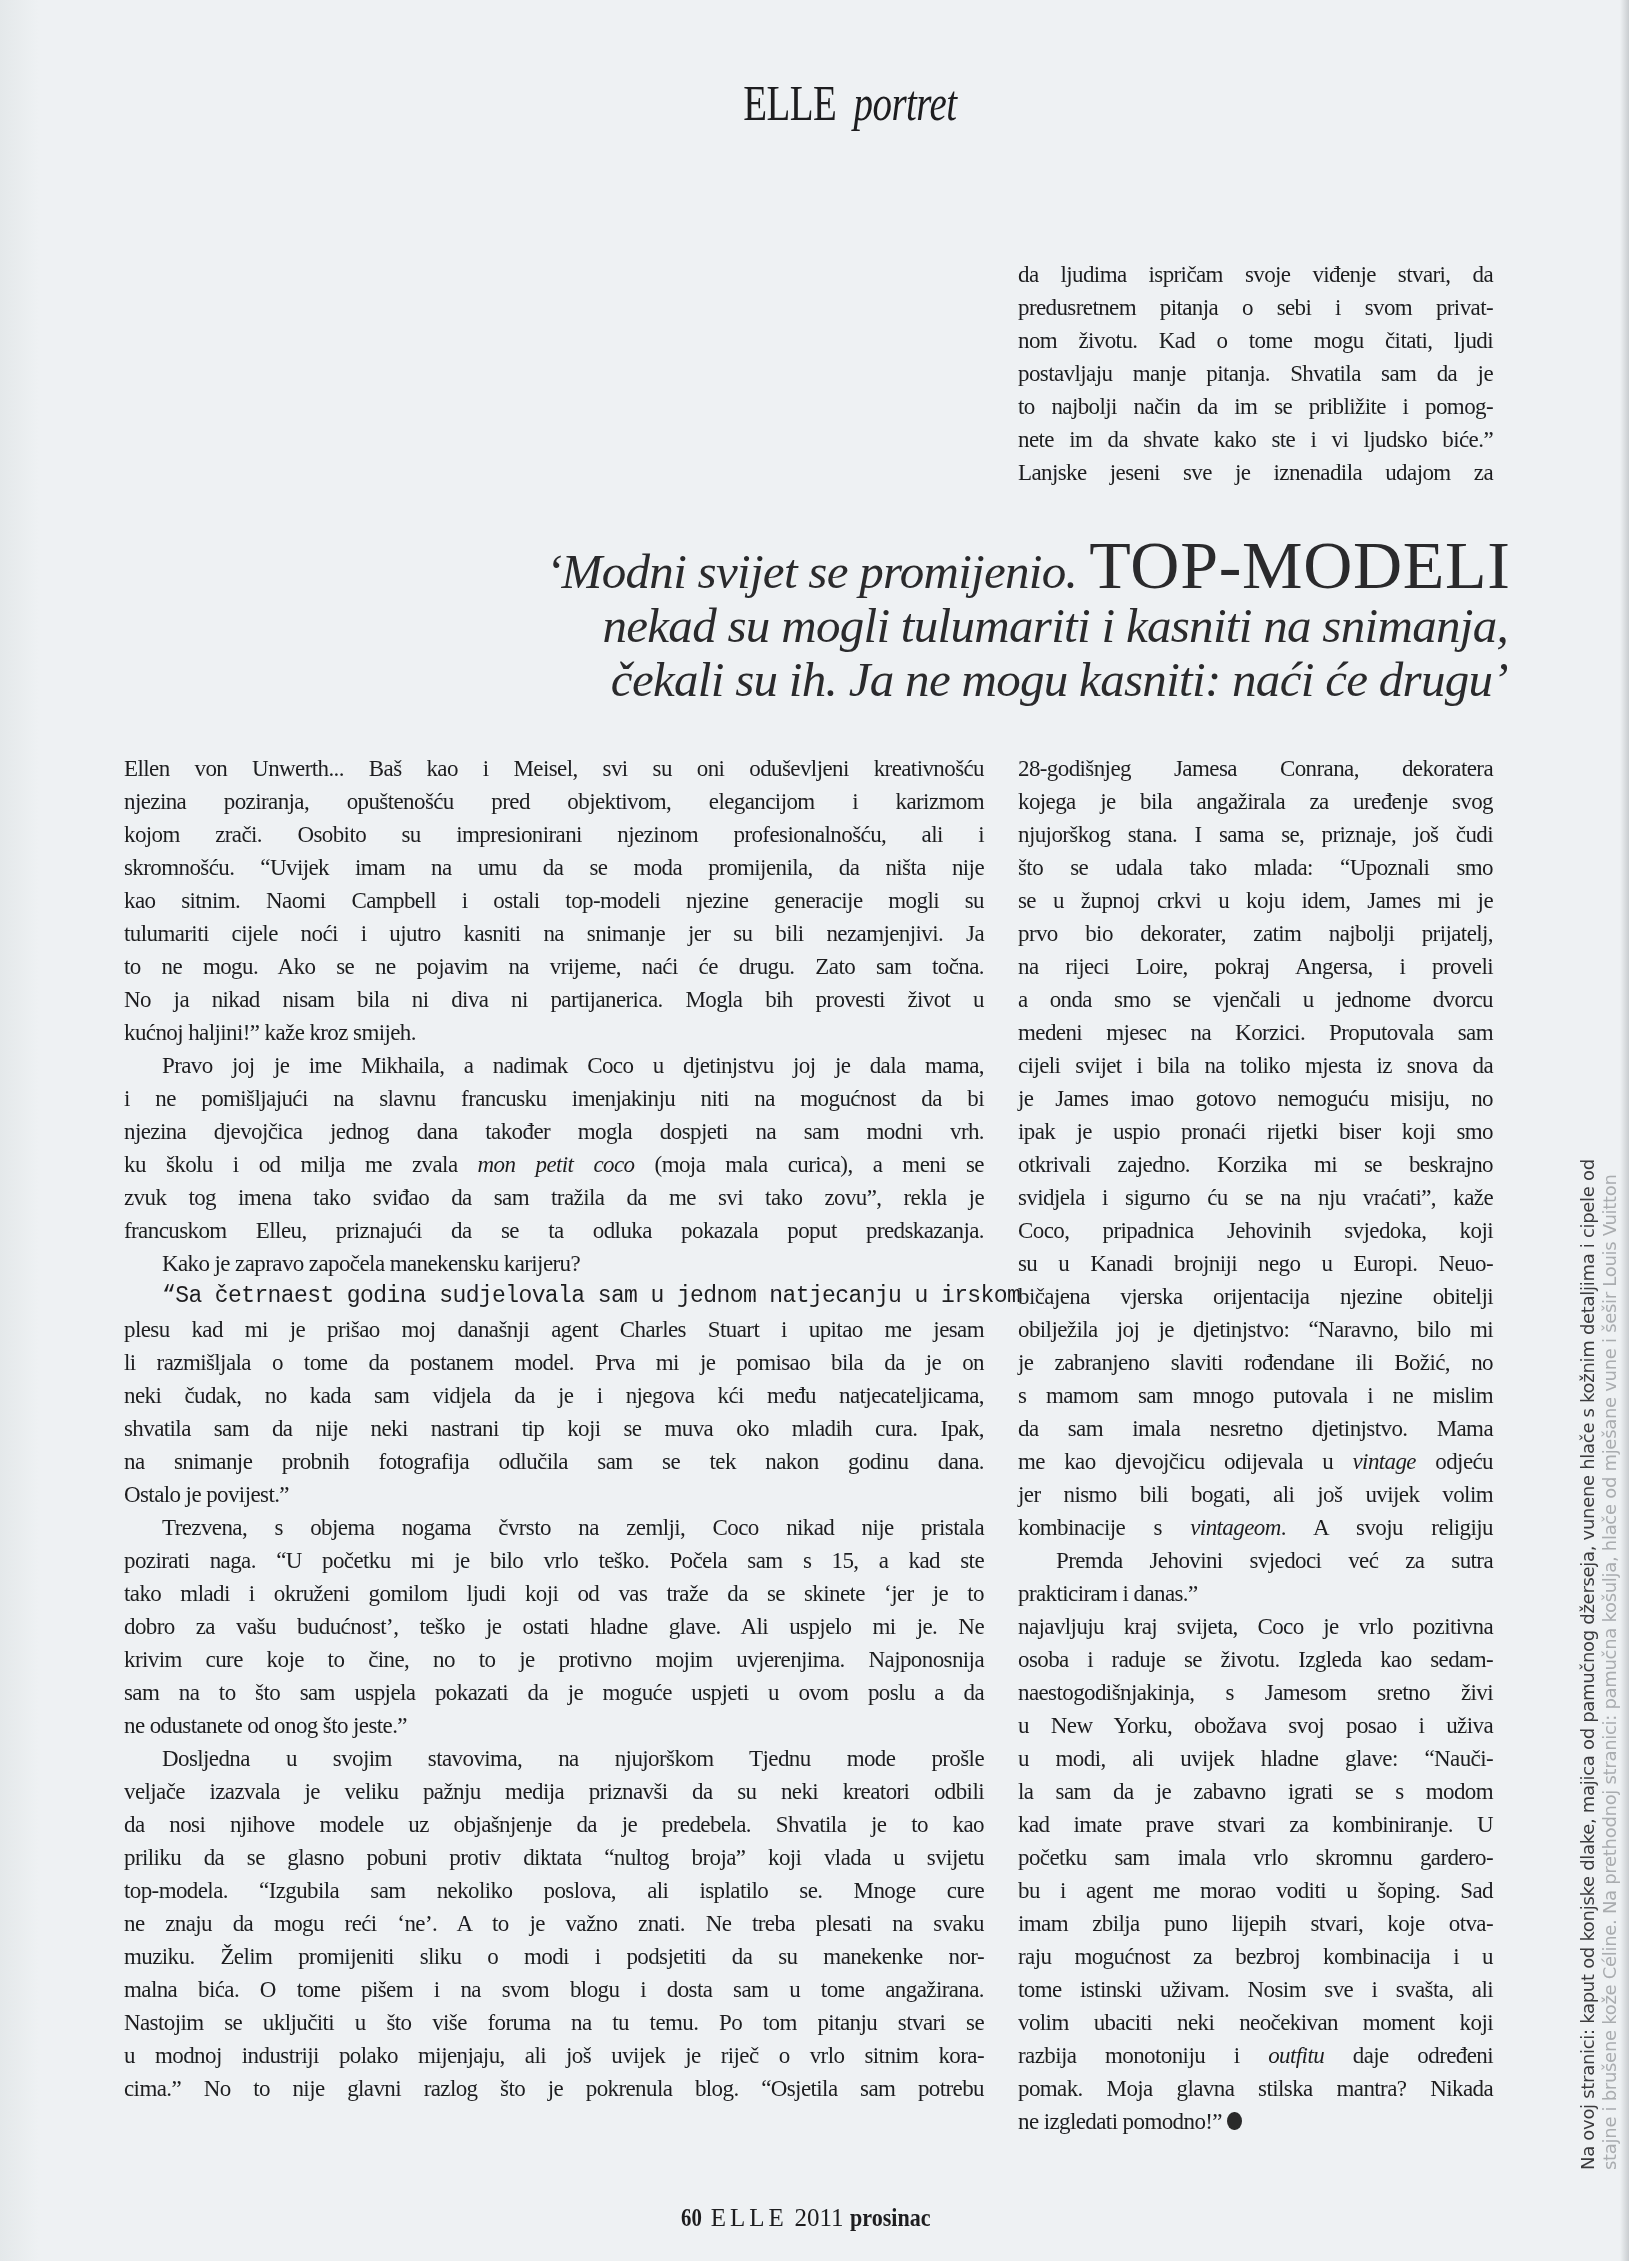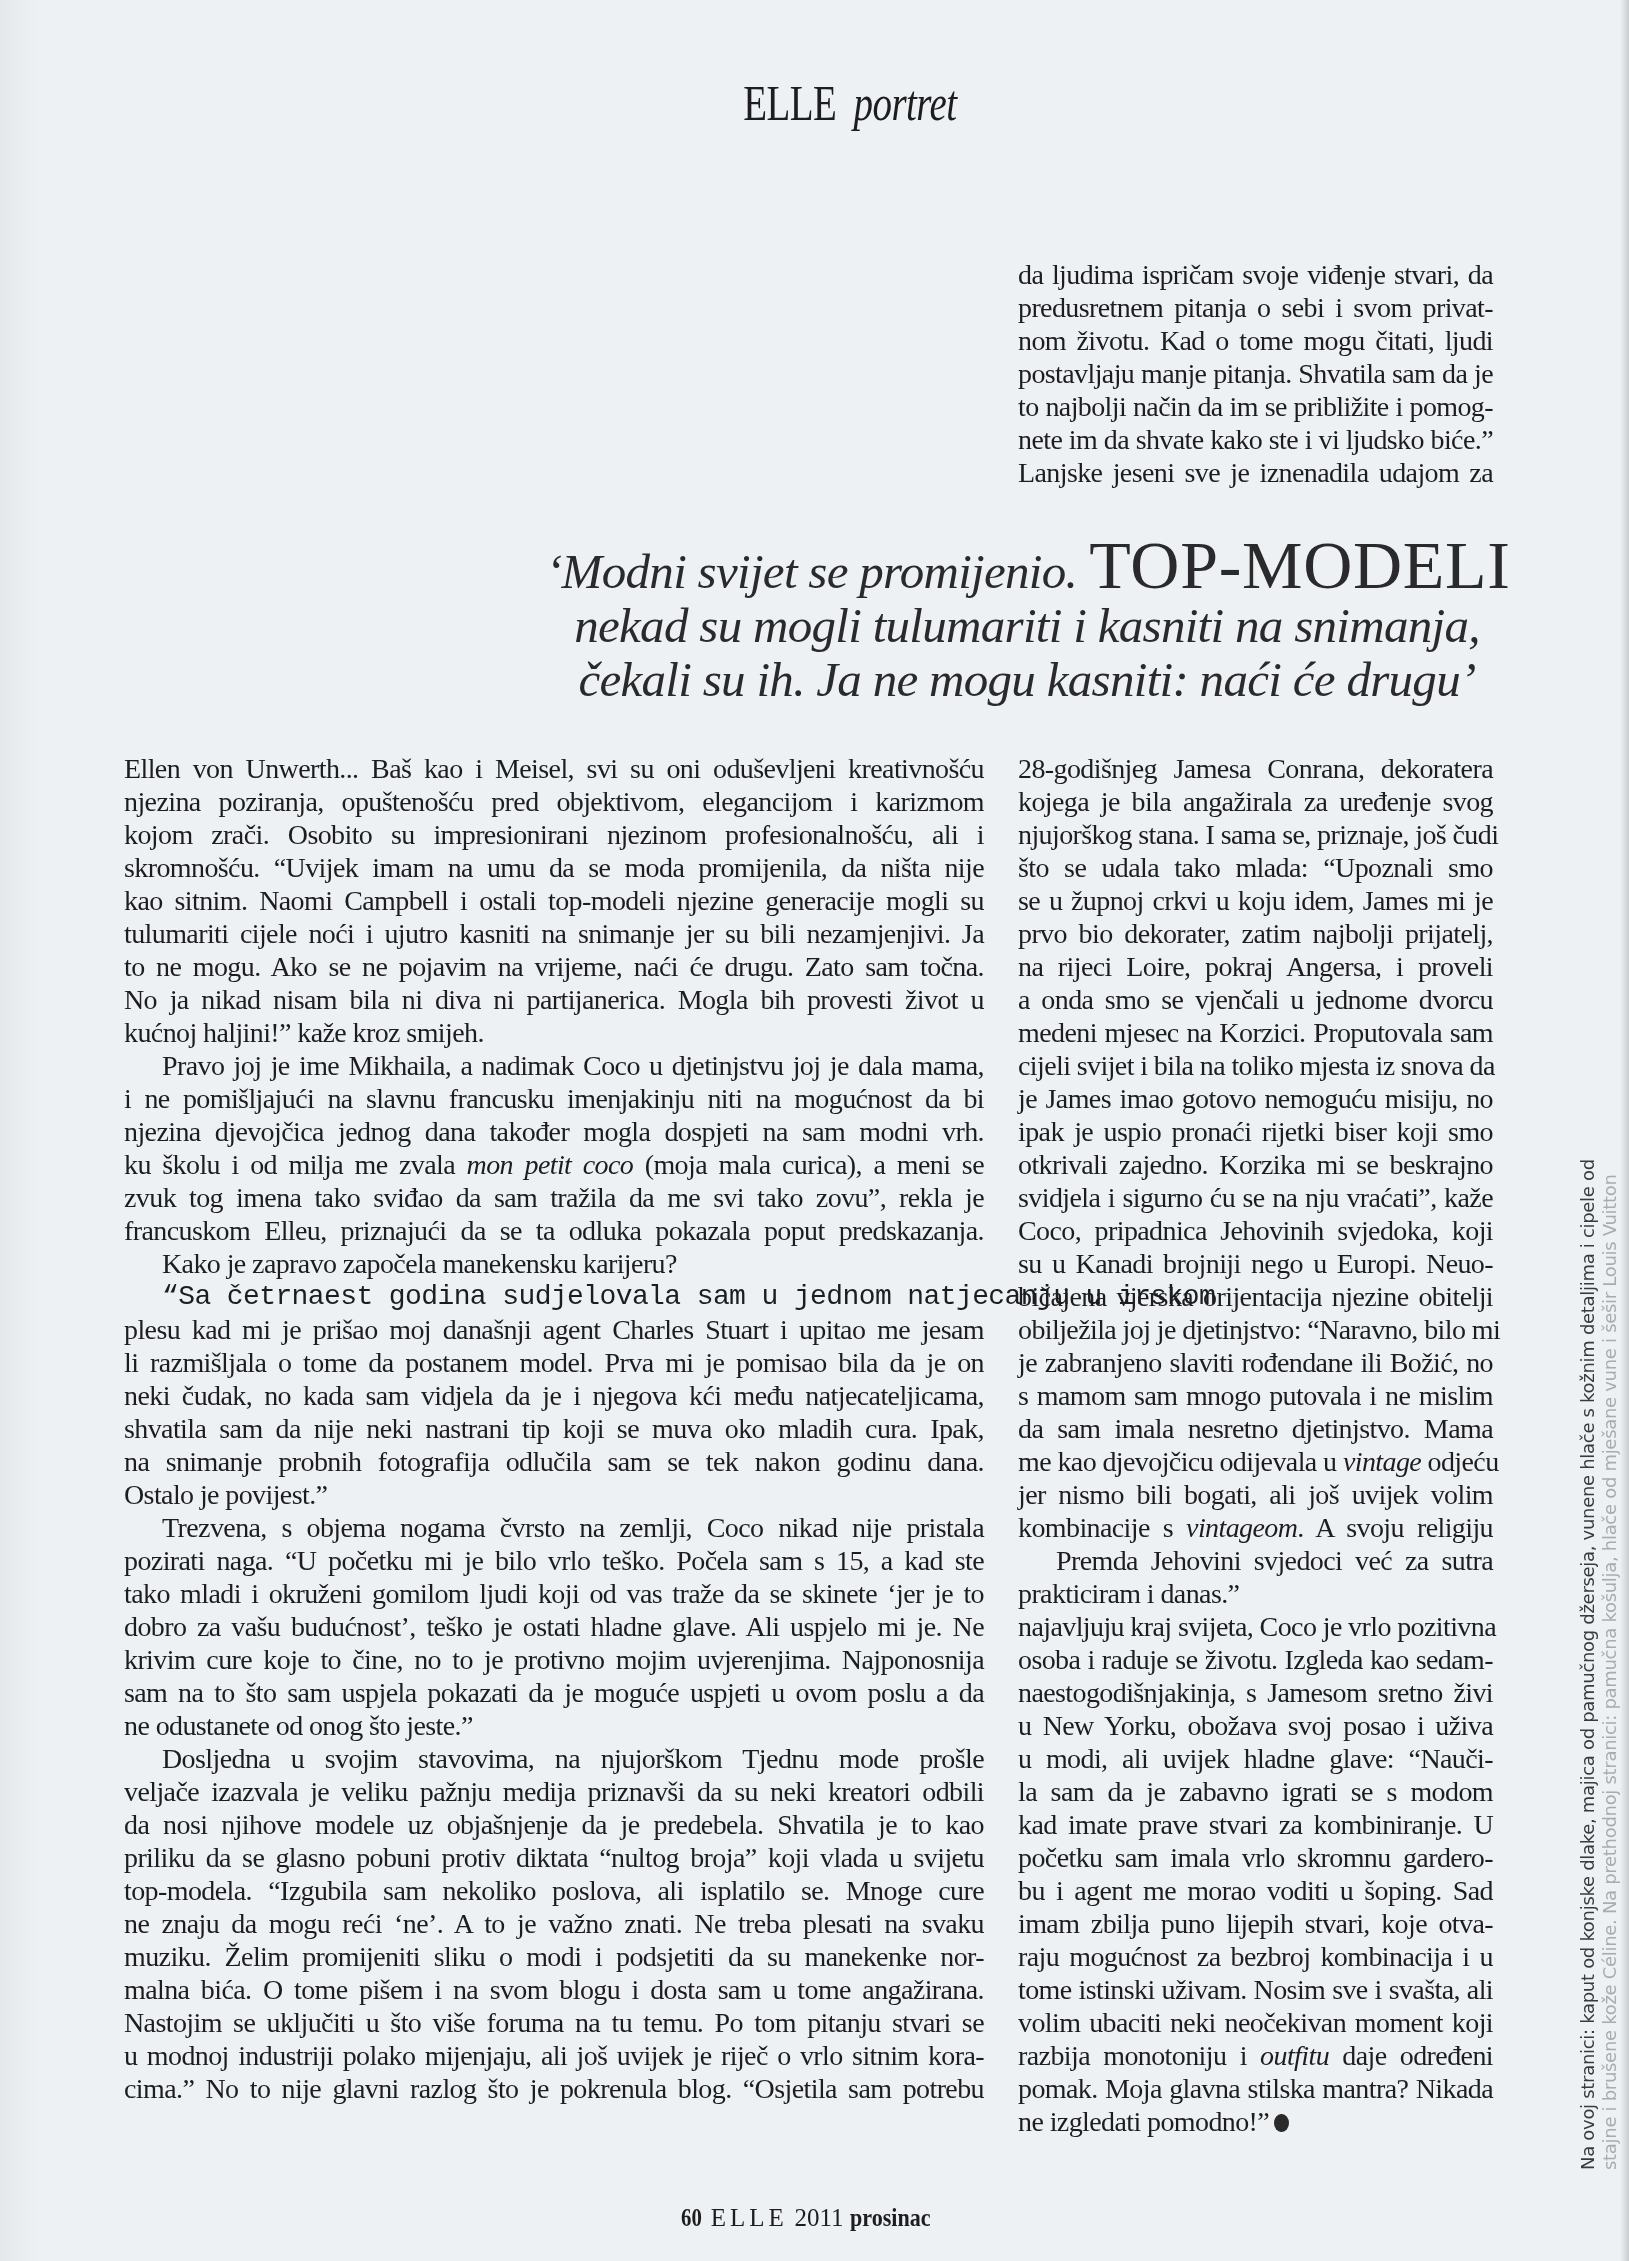--- a/index.html
+++ b/index.html
@@ -19,41 +19,41 @@
   }
   .header {
     position: absolute; top: 78px; left: 0; width: 1629px; text-align: center;
     font-size: 50px; line-height: 1; letter-spacing: -0.7px; padding-left: 36px;
   }
   .header .brand { font-family: "Liberation Serif", serif; transform: scaleX(0.78); display: inline-block; }
   .header .section { font-style: italic; display: inline-block; transform: scaleX(0.78); margin-left: -10.5px; }
 
   .col {
     position: absolute;
-    font-size: 28px;
+    font-size: 23px;
     line-height: 33px;
     text-align: justify;
     letter-spacing: -0.6px;
     word-spacing: 0px;
   }
   .col .ln { display: block; text-align: justify; text-align-last: justify; white-space: nowrap; }
   .col .ln.last { text-align-last: left; }
   .col i { font-style: italic; }
 
   .top-right { left: 1018px; top: 258px; width: 475px; }
   .left-col { left: 124px; top: 752px; width: 860px; }
   .right-col { left: 1018px; top: 752px; width: 475px; }
 
   .pull-quote {
     position: absolute; left: 546px; top: 538px; width: 962px;
     font-size: 49px; line-height: 54px; text-align: right;
     color: #2a2a2c;
   }
   .pull-quote .q-line { display: block; white-space: nowrap; }
-  .pull-quote .it { font-style: italic; letter-spacing: -0.7px; text-align: center; }
+  .pull-quote .it { font-style: italic; letter-spacing: -0.7px; }
   .pull-quote .caps { font-style: normal; letter-spacing: 0.7px; font-size: 68px; }
 
   .end-mark {
     display: inline-block; width: 14.5px; height: 18.4px; border-radius: 50%;
     background: #2a2a2a; vertical-align: -1.3px; margin-left: 5.3px;
   }
 
   .footer {
     position: absolute; left: 681px; top: 2205px;
     font-size: 26px; line-height: 1; white-space: nowrap;

